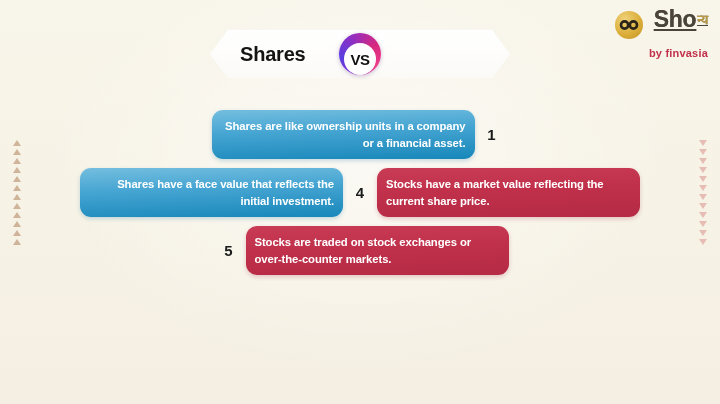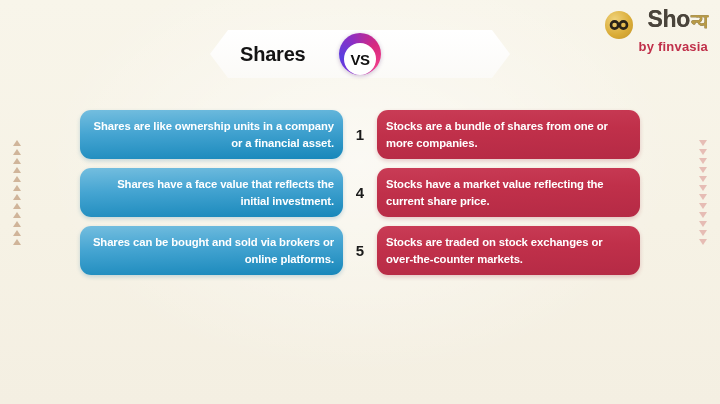--- a/index.html
+++ b/index.html
@@ -78,30 +78,31 @@
   .logo-word {
     font-size: 23px;
     font-weight: 700;
     letter-spacing: -0.3px;
     line-height: 1;
     background: linear-gradient(180deg, #6b6256 0%, #3f3a33 100%);
     -webkit-background-clip: text;
     background-clip: text;
     color: #4a443b;
     display: flex;
-    align-items: flex-end;
+    align-items: center;
     gap: 1px;
-  }
-  .logo-word .deva { color: #b89a46; font-size: 20px; }
+    text-decoration: underline;
+  }
+  .logo-word .deva { color: #b89a46; font-size: 13px; }
   .logo-by {
-    font-size: 13px;
+    font-size: 11px;
     font-weight: 700;
     color: #c0304a;
     letter-spacing: .2px;
-    margin-top: 8px;
+    margin-top: 16px;
   }
 
   
   .banner {
     position: absolute;
     left: 50%;
     transform: translateX(-50%);
     top: 30px;
     width: 300px;
     height: 48px;
@@ -261,25 +262,23 @@
 <div class="vs-badge">
   <div class="vs-inner">
     <span class="vs-text">VS</span>
   </div>
 </div>
 
 <div class="rows" id="rows">
     <div class="row">
       <div class="card card-left">Shares are like ownership units in a company or a financial asset.</div>
       <div class="num">1</div>
-      <div class="card card-right">Stocks are a bundle of shares from one or more companies.</div>
     </div>
     <div class="row">
       <div class="card card-left">Shares have a face value that reflects the initial investment.</div>
       <div class="num">4</div>
       <div class="card card-right">Stocks have a market value reflecting the current share price.</div>
     </div>
     <div class="row">
-      <div class="card card-left">Shares can be bought and sold via brokers or online platforms.</div>
       <div class="num">5</div>
       <div class="card card-right">Stocks are traded on stock exchanges or over-the-counter markets.</div>
     </div>
   </div>
 
 </body></html>

